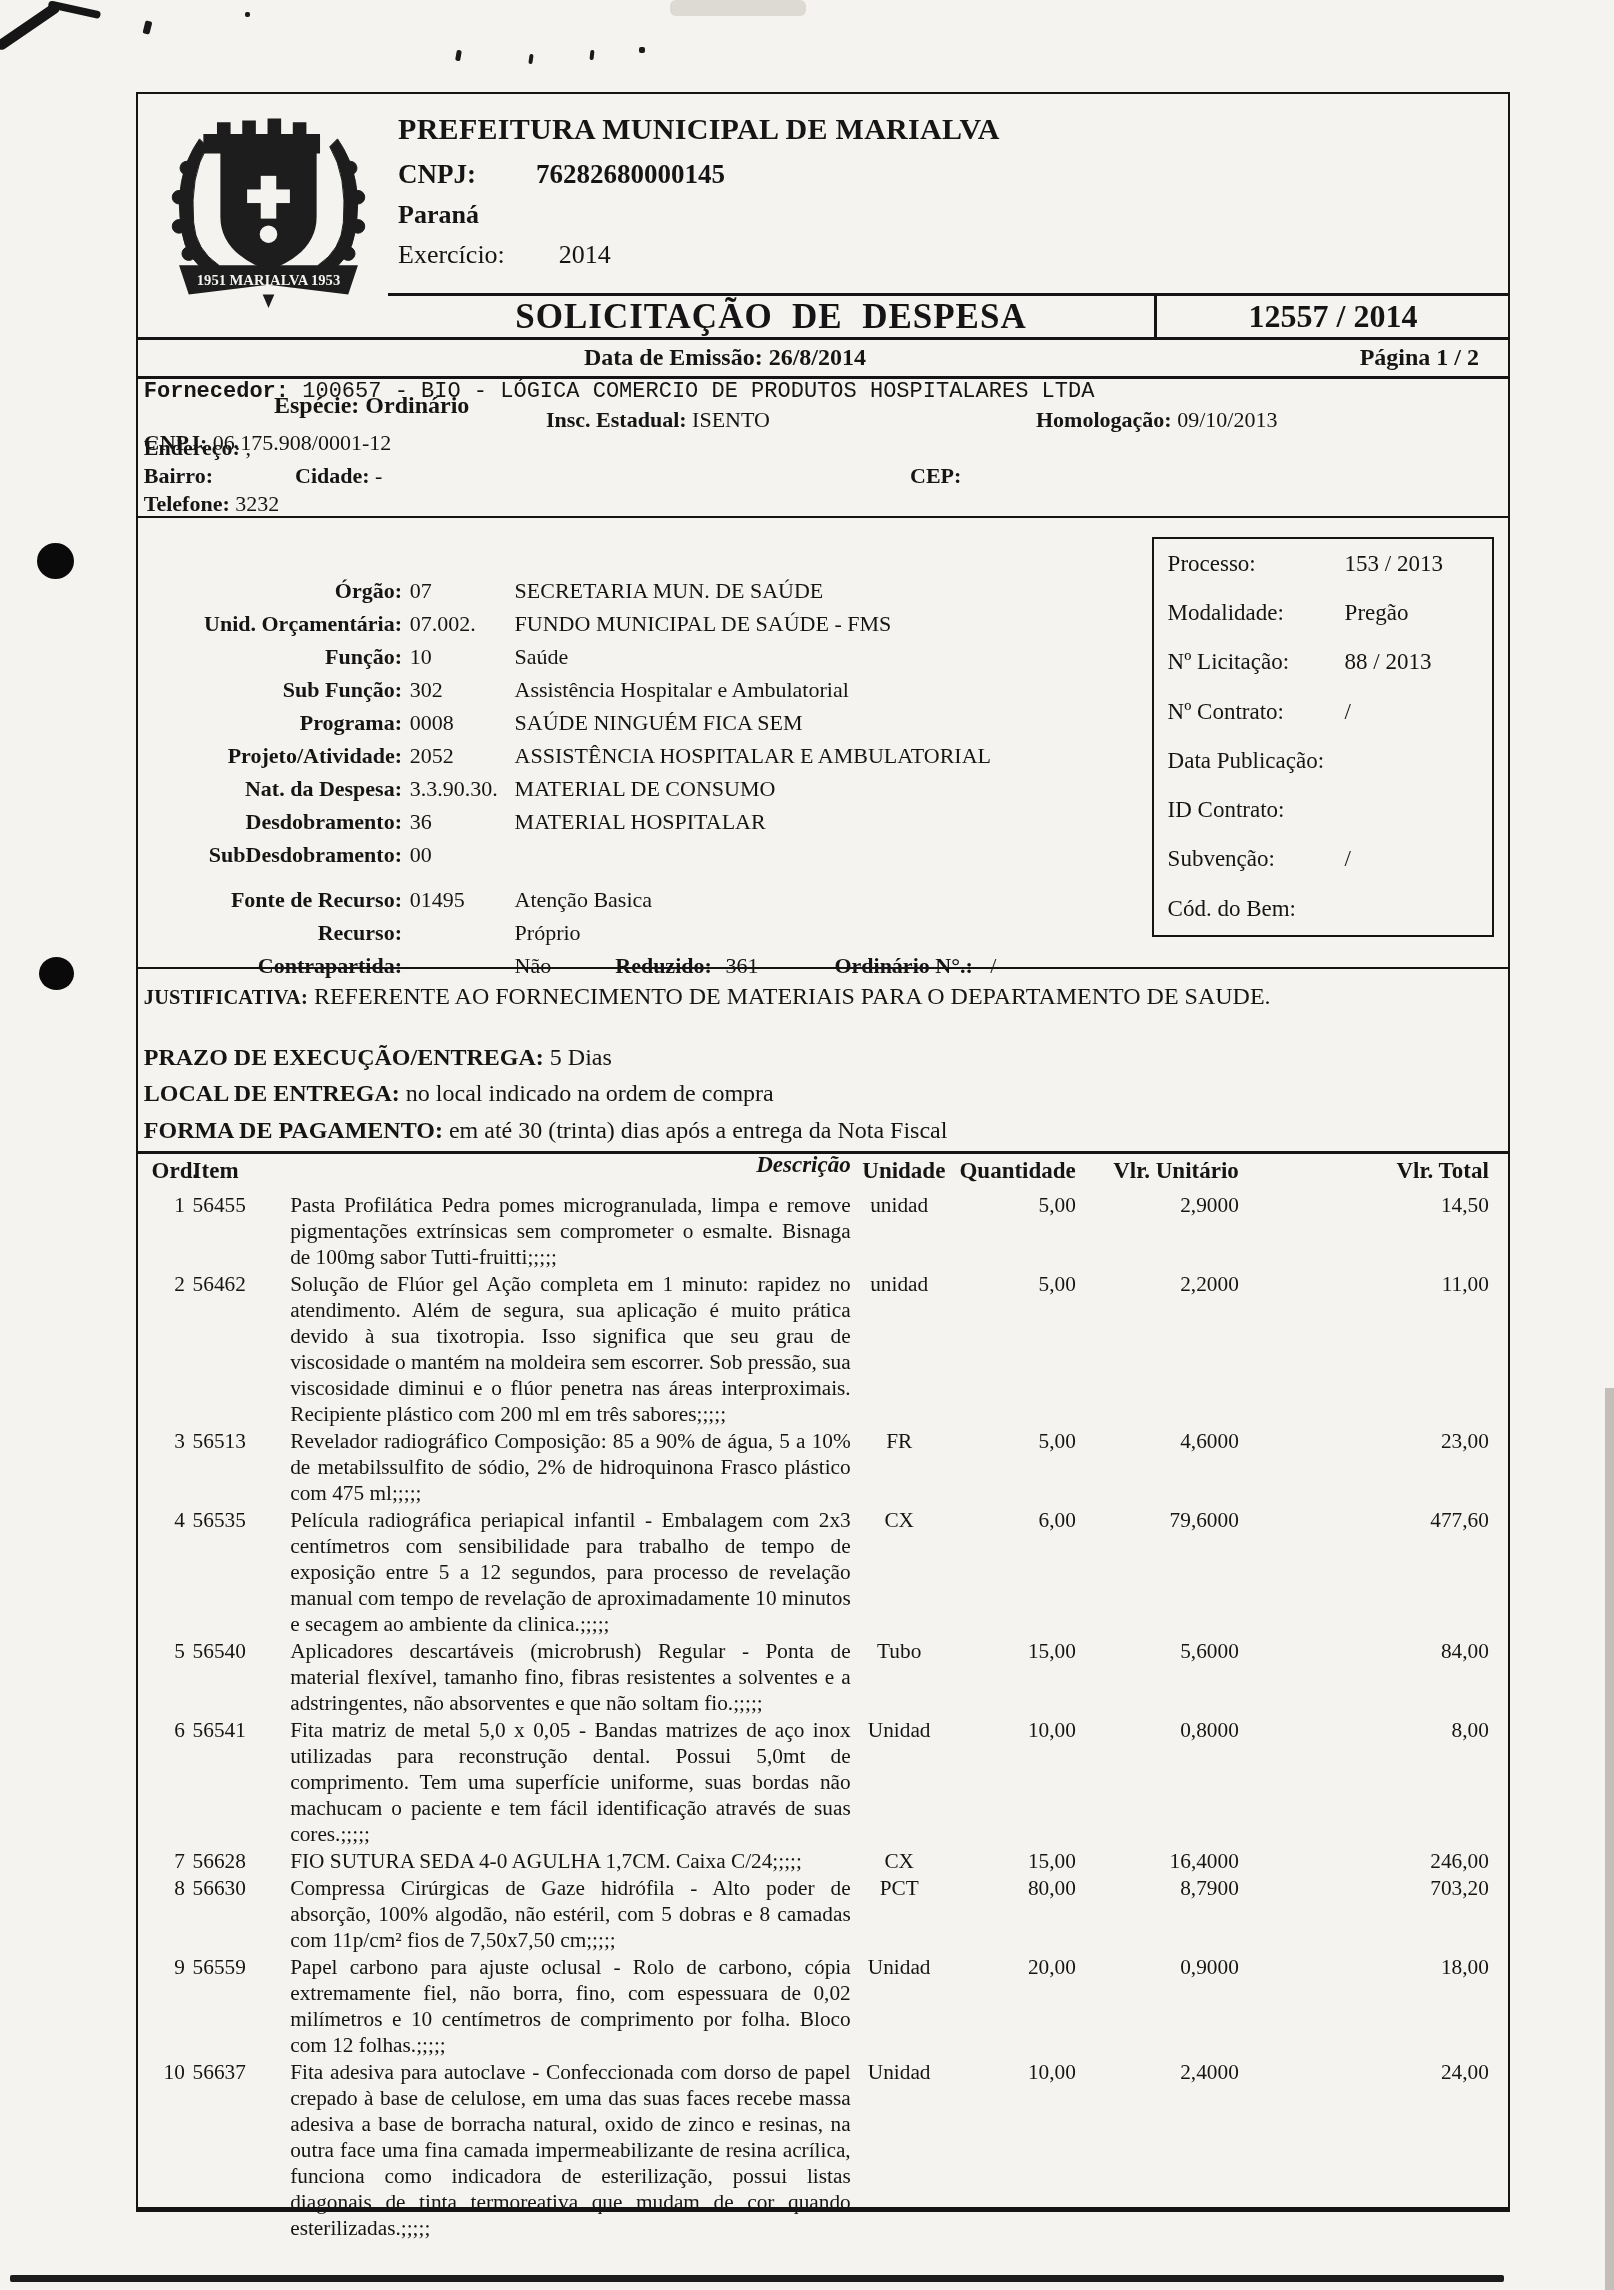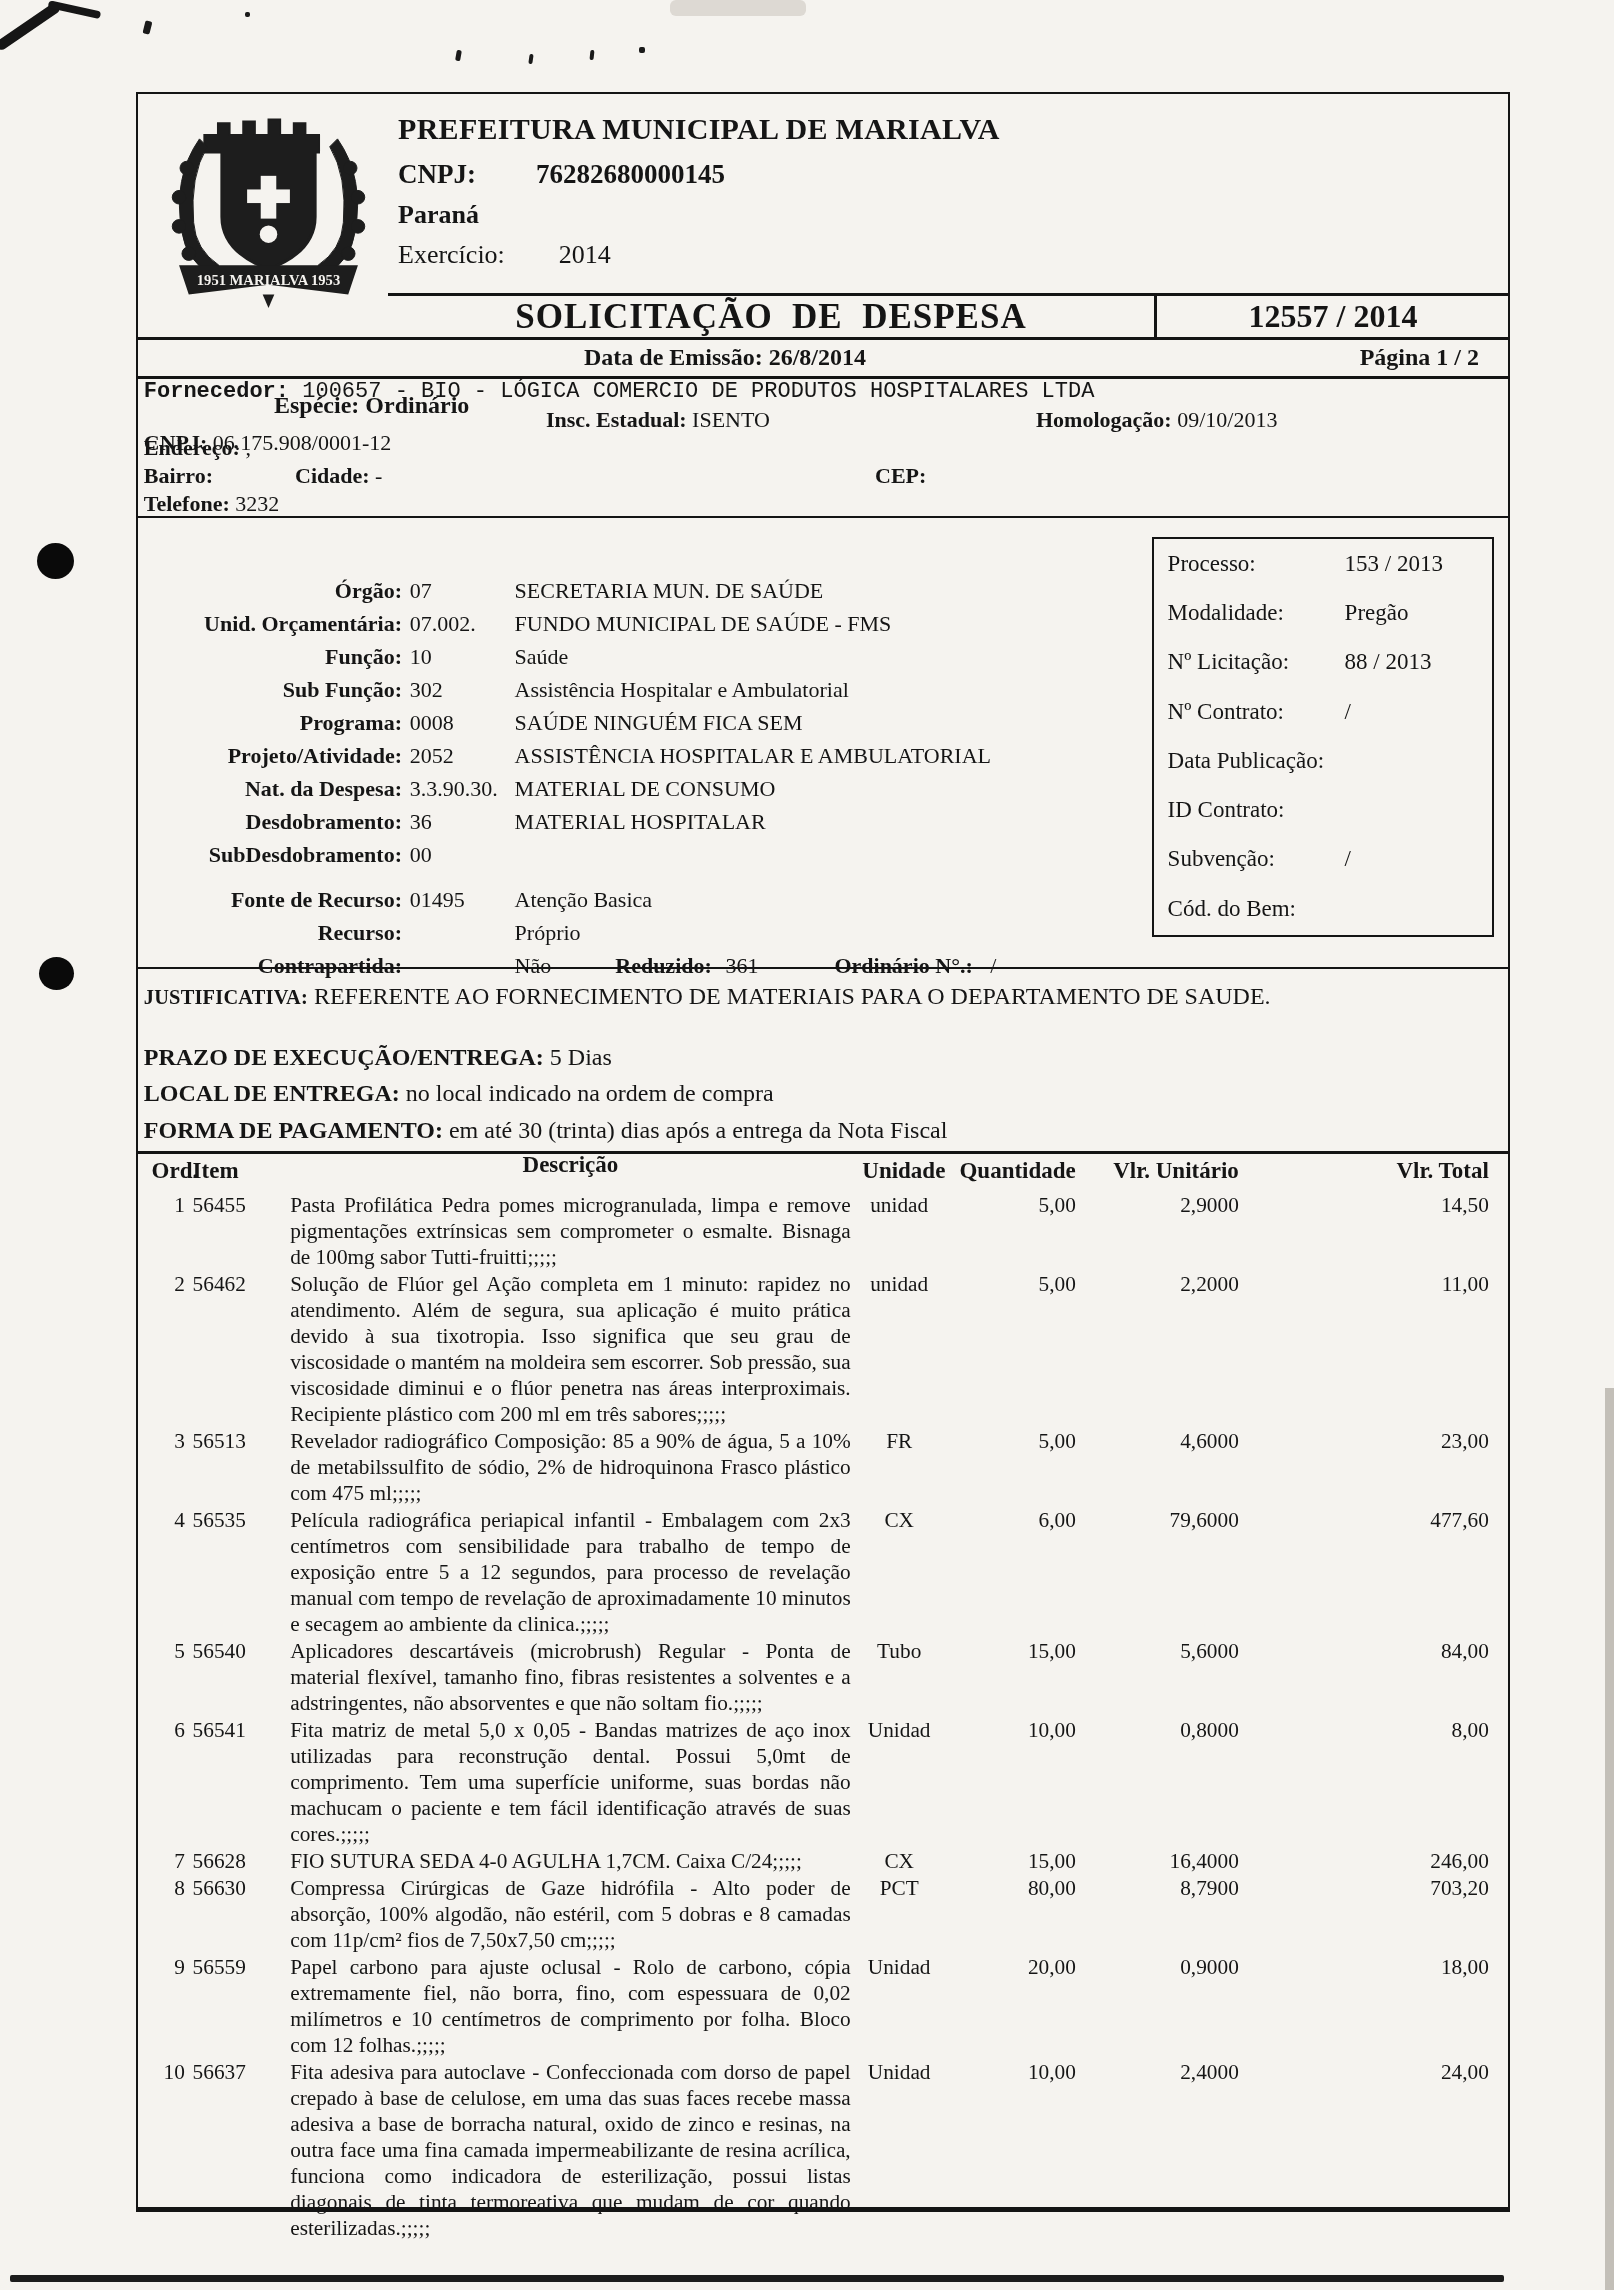--- a/index.html
+++ b/index.html
@@ -91,21 +91,21 @@
   .trow{display:grid;grid-template-columns:43px 82px 578px 97px 132px 163px 254px;padding-left:9.7px;align-items:start;}
   .thead{height:39px;line-height:37px;font-weight:700;font-size:23px;}
   .c-ord{text-align:right;padding-right:5.8px;}
   .c-item{padding-left:1.9px;}
   .c-desc{padding-left:17.5px;text-align:justify;line-height:26px;}
   .c-unit{text-align:center;}
   .c-qty{text-align:right;padding-right:3.9px;}
   .c-vunit{text-align:right;padding-right:3.9px;}
   .c-vtotal{text-align:right;padding-right:7.8px;}
   .thead .c-ord{text-align:left;padding-left:3.9px;}
-  .thead .c-desc{text-align:center;}
+  .thead .c-desc{text-align:right;font-style:italic;}
   .thead .c-unit{text-align:left;padding-left:11.6px;}
   .tbody .trow{padding-top:1px;}
   .tbody .c-ord,.tbody .c-item,.tbody .c-unit,.tbody .c-qty,.tbody .c-vunit,.tbody .c-vtotal{line-height:26px;}
 </style>
 </head>
 <body>
 
 <div class="page">
 
   <svg class="corner-mark" width="116" height="58" viewBox="0 0 120 60">
@@ -190,21 +190,21 @@
         <span class="sabs" style="left:5.8px;margin-top:23px;"><span class="lbl">CNPJ:</span> <span>06.175.908/0001-12</span></span>
         <span class="sabs" style="left:408px;"><span class="lbl">Insc. Estadual:</span> <span>ISENTO</span></span>
         <span class="sabs" style="left:898px;"><span class="lbl">Homologação:</span> <span>09/10/2013</span></span>
       </div>
       <div class="sline">
         <span class="sabs" style="left:5.8px;"><span class="lbl">Endereço:</span> <span>,</span></span>
       </div>
       <div class="sline">
         <span class="sabs" style="left:5.8px;"><span class="lbl">Bairro:</span></span>
         <span class="sabs" style="left:157px;"><span class="lbl">Cidade:</span> <span>-</span></span>
-        <span class="sabs" style="left:737px;"><span class="lbl">CEP:</span></span>
+        <span class="sabs" style="left:772px;"><span class="lbl">CEP:</span></span>
       </div>
       <div class="sline">
         <span class="sabs" style="left:5.8px;"><span class="lbl">Telefone:</span> <span>3232</span></span>
       </div>
     </div>
 
     <div class="budget">
       <div class="brow">
           <span class="blbl">Órgão:</span>
           <span>07</span>

